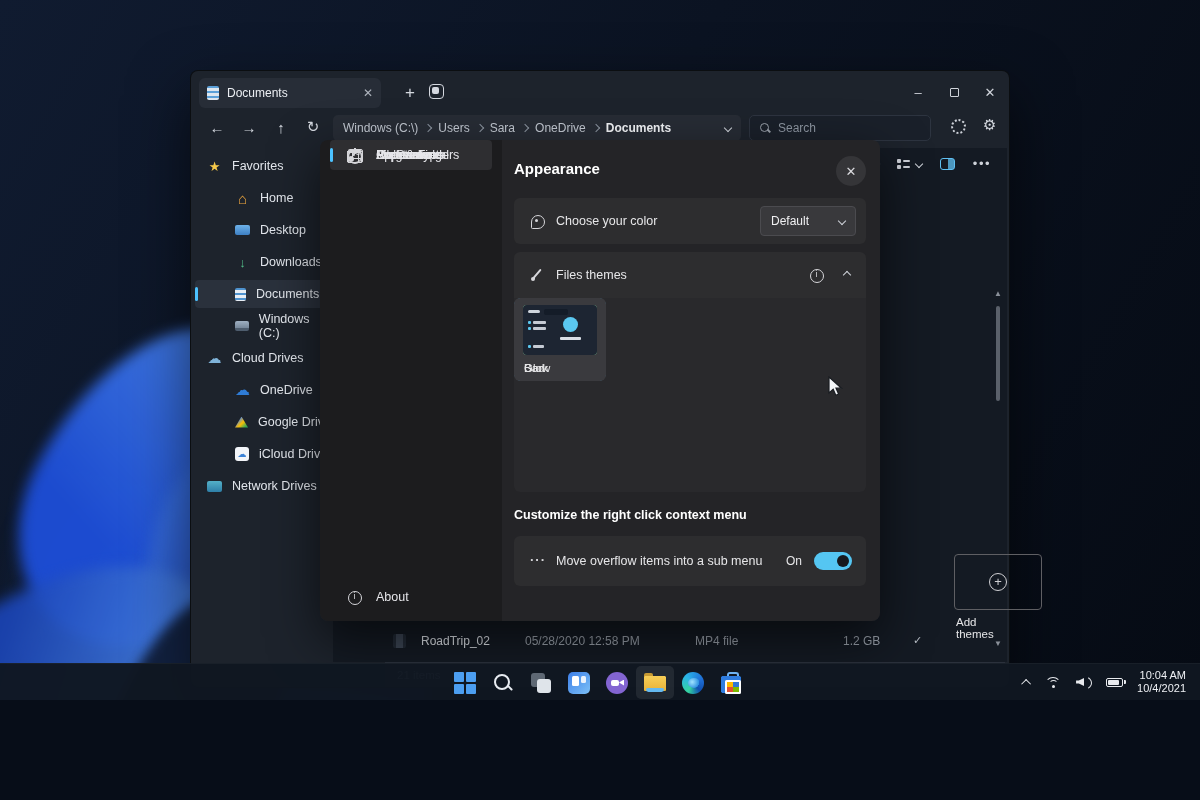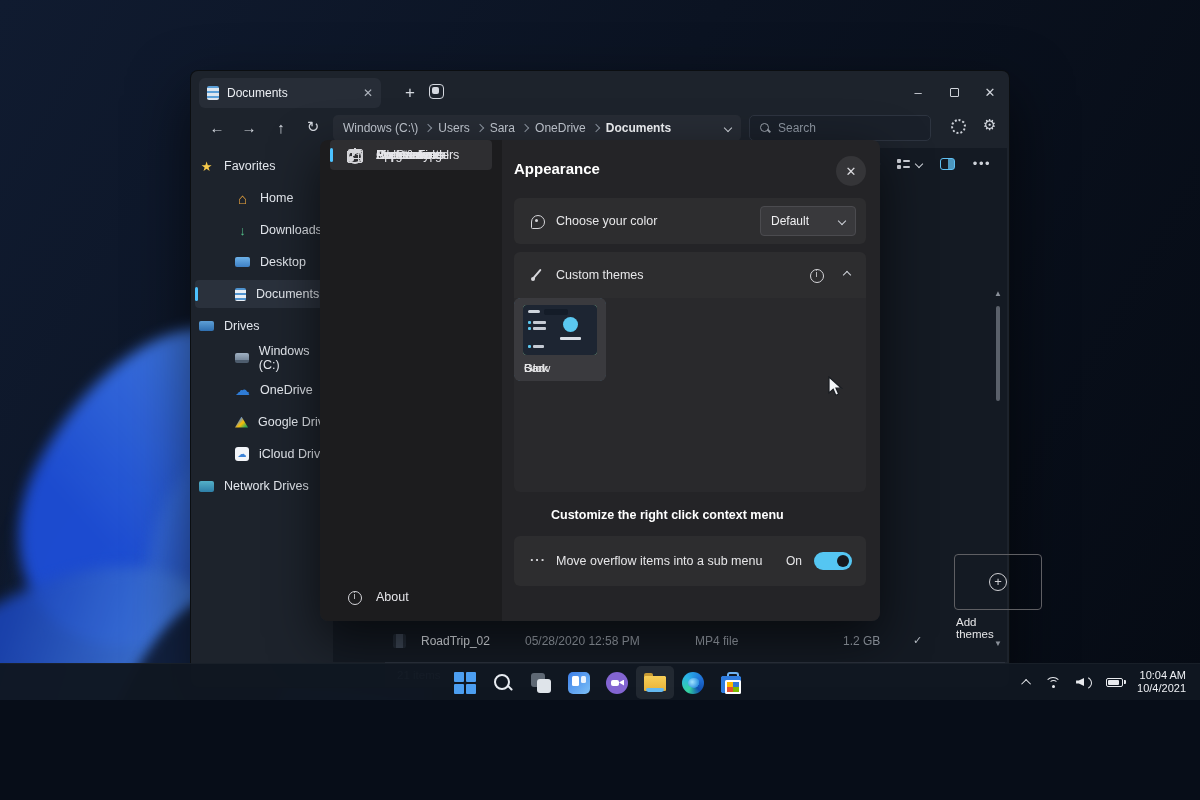--- a/index.html
+++ b/index.html
@@ -56,21 +56,21 @@
   .searchbox { position:absolute; left:558px; top:2px; width:182px; height:26px; background:#1a202a; border:1px solid #2d3440;
     border-radius:5px; display:flex; align-items:center; gap:8px; padding:0 10px; color:#8d95a1; font-size:12px; }
   .mag { position:relative; width:10px; height:10px; }
   .mag::before { content:""; position:absolute; left:0; top:0; width:7px; height:7px; border:1.4px solid #9aa1ab; border-radius:50%; }
   .mag::after { content:""; position:absolute; left:7px; top:7px; width:4px; height:1.5px; background:#9aa1ab; transform:rotate(45deg); }
   .spinner { position:absolute; left:760px; top:6px; width:15px; height:15px; border:2px dotted #cfd3da; border-radius:50%; }
   .gear { position:absolute; left:792px; top:3px; font-size:15px; color:#d4d8df; }
 
   
   .sidebar { position:absolute; left:0; top:77px; width:142px; bottom:25px; padding-top:2px; }
-  .side-item { position:relative; height:32px; display:flex; align-items:center; gap:10px; padding-left:8px; font-size:12.5px; color:#e2e6ec; }
+  .side-item { position:relative; height:32px; display:flex; align-items:center; gap:10px; padding-left:16px; font-size:12.5px; color:#e2e6ec; }
   .side-item.indent { padding-left:44px; }
   .side-item.selected::before { content:""; position:absolute; left:4px; right:4px; top:2px; bottom:2px; background:#2a313c; border-radius:4px; }
   .side-item.selected::after { content:""; position:absolute; left:4px; top:9px; width:3px; height:14px; border-radius:2px; background:#4cc2ff; }
   .side-item > * { position:relative; z-index:1; }
   .icn { width:15px; height:15px; display:flex; align-items:center; justify-content:center; font-size:13px; }
   .icn[data-icon="star"]::before { content:"★"; color:#f6c94a; }
   .icn[data-icon="home"]::before { content:"⌂"; color:#f0a73e; font-size:15px; font-weight:bold; }
   .icn[data-icon="desktop"] { background:linear-gradient(180deg,#6db1e8,#3d7fc4); height:10px; border-radius:2px; }
   .icn[data-icon="downloads"]::before { content:"↓"; color:#53c08a; font-weight:bold; }
   .icn[data-icon="documents"] { width:11px; height:13px; border-radius:2px;
@@ -181,21 +181,21 @@
   .t-bl  { left:10px; top:40px; width:11px; height:2.5px; border-radius:1px; background:var(--tline); opacity:.9; }
   .t-circ  { left:40px; top:12px; width:15px; height:15px; border-radius:50%; background:var(--tcirc); }
   .t-under { left:37px; top:32px; width:21px; height:2.5px; border-radius:1px; background:var(--tline); }
   .t-label { margin-top:7px; font-size:11.5px; color:#e6e6e8; padding-left:3px; }
   .add-card { position:absolute; left:440px; top:256px; width:88px; height:56px; border:1px solid #5f5f63; border-radius:4px;
     display:flex; align-items:center; justify-content:center; }
   .plus-circ { width:18px; height:18px; border:1.4px solid #d0d0d4; border-radius:50%; color:#d0d0d4; font-size:13px;
     display:flex; align-items:center; justify-content:center; line-height:0; }
   .add-label { position:absolute; left:442px; top:318px; font-size:11.5px; color:#e6e6e8; }
 
-  .section-head { position:absolute; left:12px; top:368px; font-size:12.5px; font-weight:bold; color:#fff;margin-left:37px; }
+  .section-head { position:absolute; left:12px; top:368px; font-size:12.5px; font-weight:bold; color:#fff; }
   .card-context { top:396px; height:50px; }
   .toggle-state { font-size:12px; color:#e6e6e8; margin-right:12px; }
   .toggle { width:38px; height:18px; border-radius:9px; background:#55c6f2; margin-right:14px; position:relative; }
   .toggle::after { content:""; position:absolute; right:3px; top:3px; width:12px; height:12px; border-radius:50%; background:#17191d; }
 
   
   .cursor { position:absolute; left:827px; top:376px; z-index:30; }
 
   
   .taskbar { position:absolute; left:0; bottom:0; width:1200px; height:37px; z-index:20;
@@ -317,45 +317,45 @@
           <span class="icn" data-icon="star"></span>
           <span>Favorites</span>
         </div>
 
         <div class="side-item indent">
           <span class="icn" data-icon="home"></span>
           <span>Home</span>
         </div>
 
         <div class="side-item indent">
+          <span class="icn" data-icon="desktop"></span>
+          <span>Desktop</span>
+        </div>
+
+        <div class="side-item indent">
           <span class="icn" data-icon="downloads"></span>
           <span>Downloads</span>
-        </div>
-
-        <div class="side-item indent">
-          <span class="icn" data-icon="desktop"></span>
-          <span>Desktop</span>
         </div>
 
         <div class="side-item indent selected">
           <span class="icn" data-icon="documents"></span>
           <span>Documents</span>
         </div>
 
 
-        <div class="side-item">
-          <span class="icn" data-icon="monitor"></span>
-          <span>Drives</span>
-        </div>
 
         <div class="side-item indent">
           <span class="icn" data-icon="drive"></span>
           <span>Windows (C:)</span>
         </div>
 
+        <div class="side-item">
+          <span class="icn" data-icon="cloud"></span>
+          <span>Cloud Drives</span>
+        </div>
 
         <div class="side-item indent">
           <span class="icn" data-icon="onedrive"></span>
           <span>OneDrive</span>
         </div>
 
         <div class="side-item indent">
           <span class="icn" data-icon="gdrive"></span>
           <span>Google Drive</span>
         </div>
@@ -470,21 +470,21 @@
         <span class="card-label">Choose your color</span>
         <span class="spacer"></span>
         <div class="dropdown">
           <span>Default</span>
           <span class="chv down"></span>
         </div>
       </div>
 
       <div class="card card-themes-head">
         <span class="oicn" data-icon="brush"></span>
-        <span class="card-label">Custom themes</span>
+        <span class="card-label">Files themes</span>
         <span class="spacer"></span>
         <span class="exp-icons">
           <span class="oicn" data-icon="info"></span>
           <span class="chv up"></span>
         </span>
       </div>
 
       <div class="exp-body">
         <div>
 

